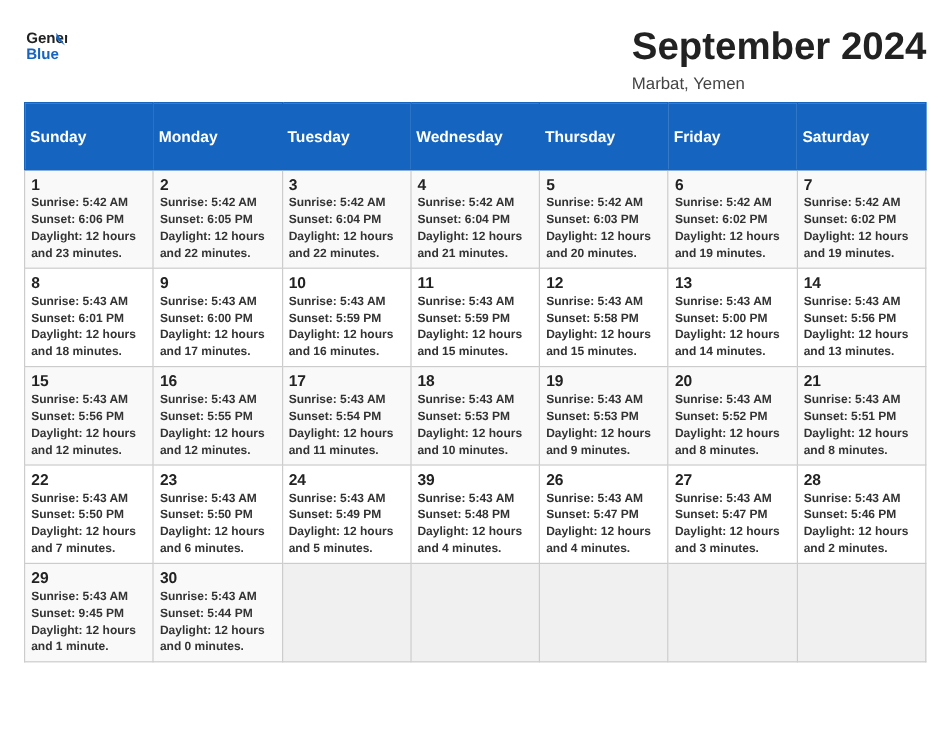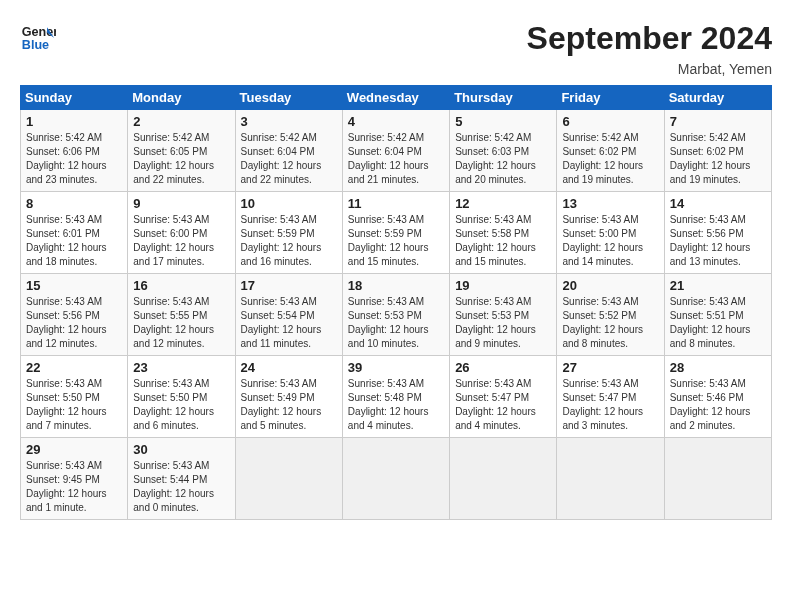--- a/index.html
+++ b/index.html
@@ -19,41 +19,41 @@
     .logo {
       display: flex;
       align-items: center;
       gap: 4px;
     }
     .logo-icon {
       width: 36px;
       height: 36px;
     }
     .title-block {
-      text-align: right;
+      text-align: left;
     }
     .month-title {
       font-size: 32px;
       font-weight: bold;
       color: #222;
     }
     .location {
       font-size: 14px;
       color: #444;
       margin-top: 4px;
     }
     .calendar {
       width: 100%;
       border-collapse: collapse;
       font-size: 11px;
     }
     .calendar th {
       background: #1565c0;
       color: #fff;
-      padding: 4px 4px;
+      padding: 20px 4px;
       text-align: left;
       font-size: 13px;
       font-weight: bold;
       border: 1px solid #1565c0;
     }
     .calendar td {
       vertical-align: top;
       padding: 4px 5px;
       border: 1px solid #ccc;
       width: calc(100% / 7);
@@ -70,20 +70,21 @@
       font-size: 13px;
       font-weight: bold;
       color: #222;
       display: block;
       margin-bottom: 2px;
     }
     .day-info {
       font-size: 10px;
       color: #333;
       line-height: 1.4;
+      font-weight: bold;
     }
     .empty-cell {
       background: #f0f0f0 !important;
     }
   </style>
 </head>
 <body>
 
 <div class="header">
   <div class="logo">

